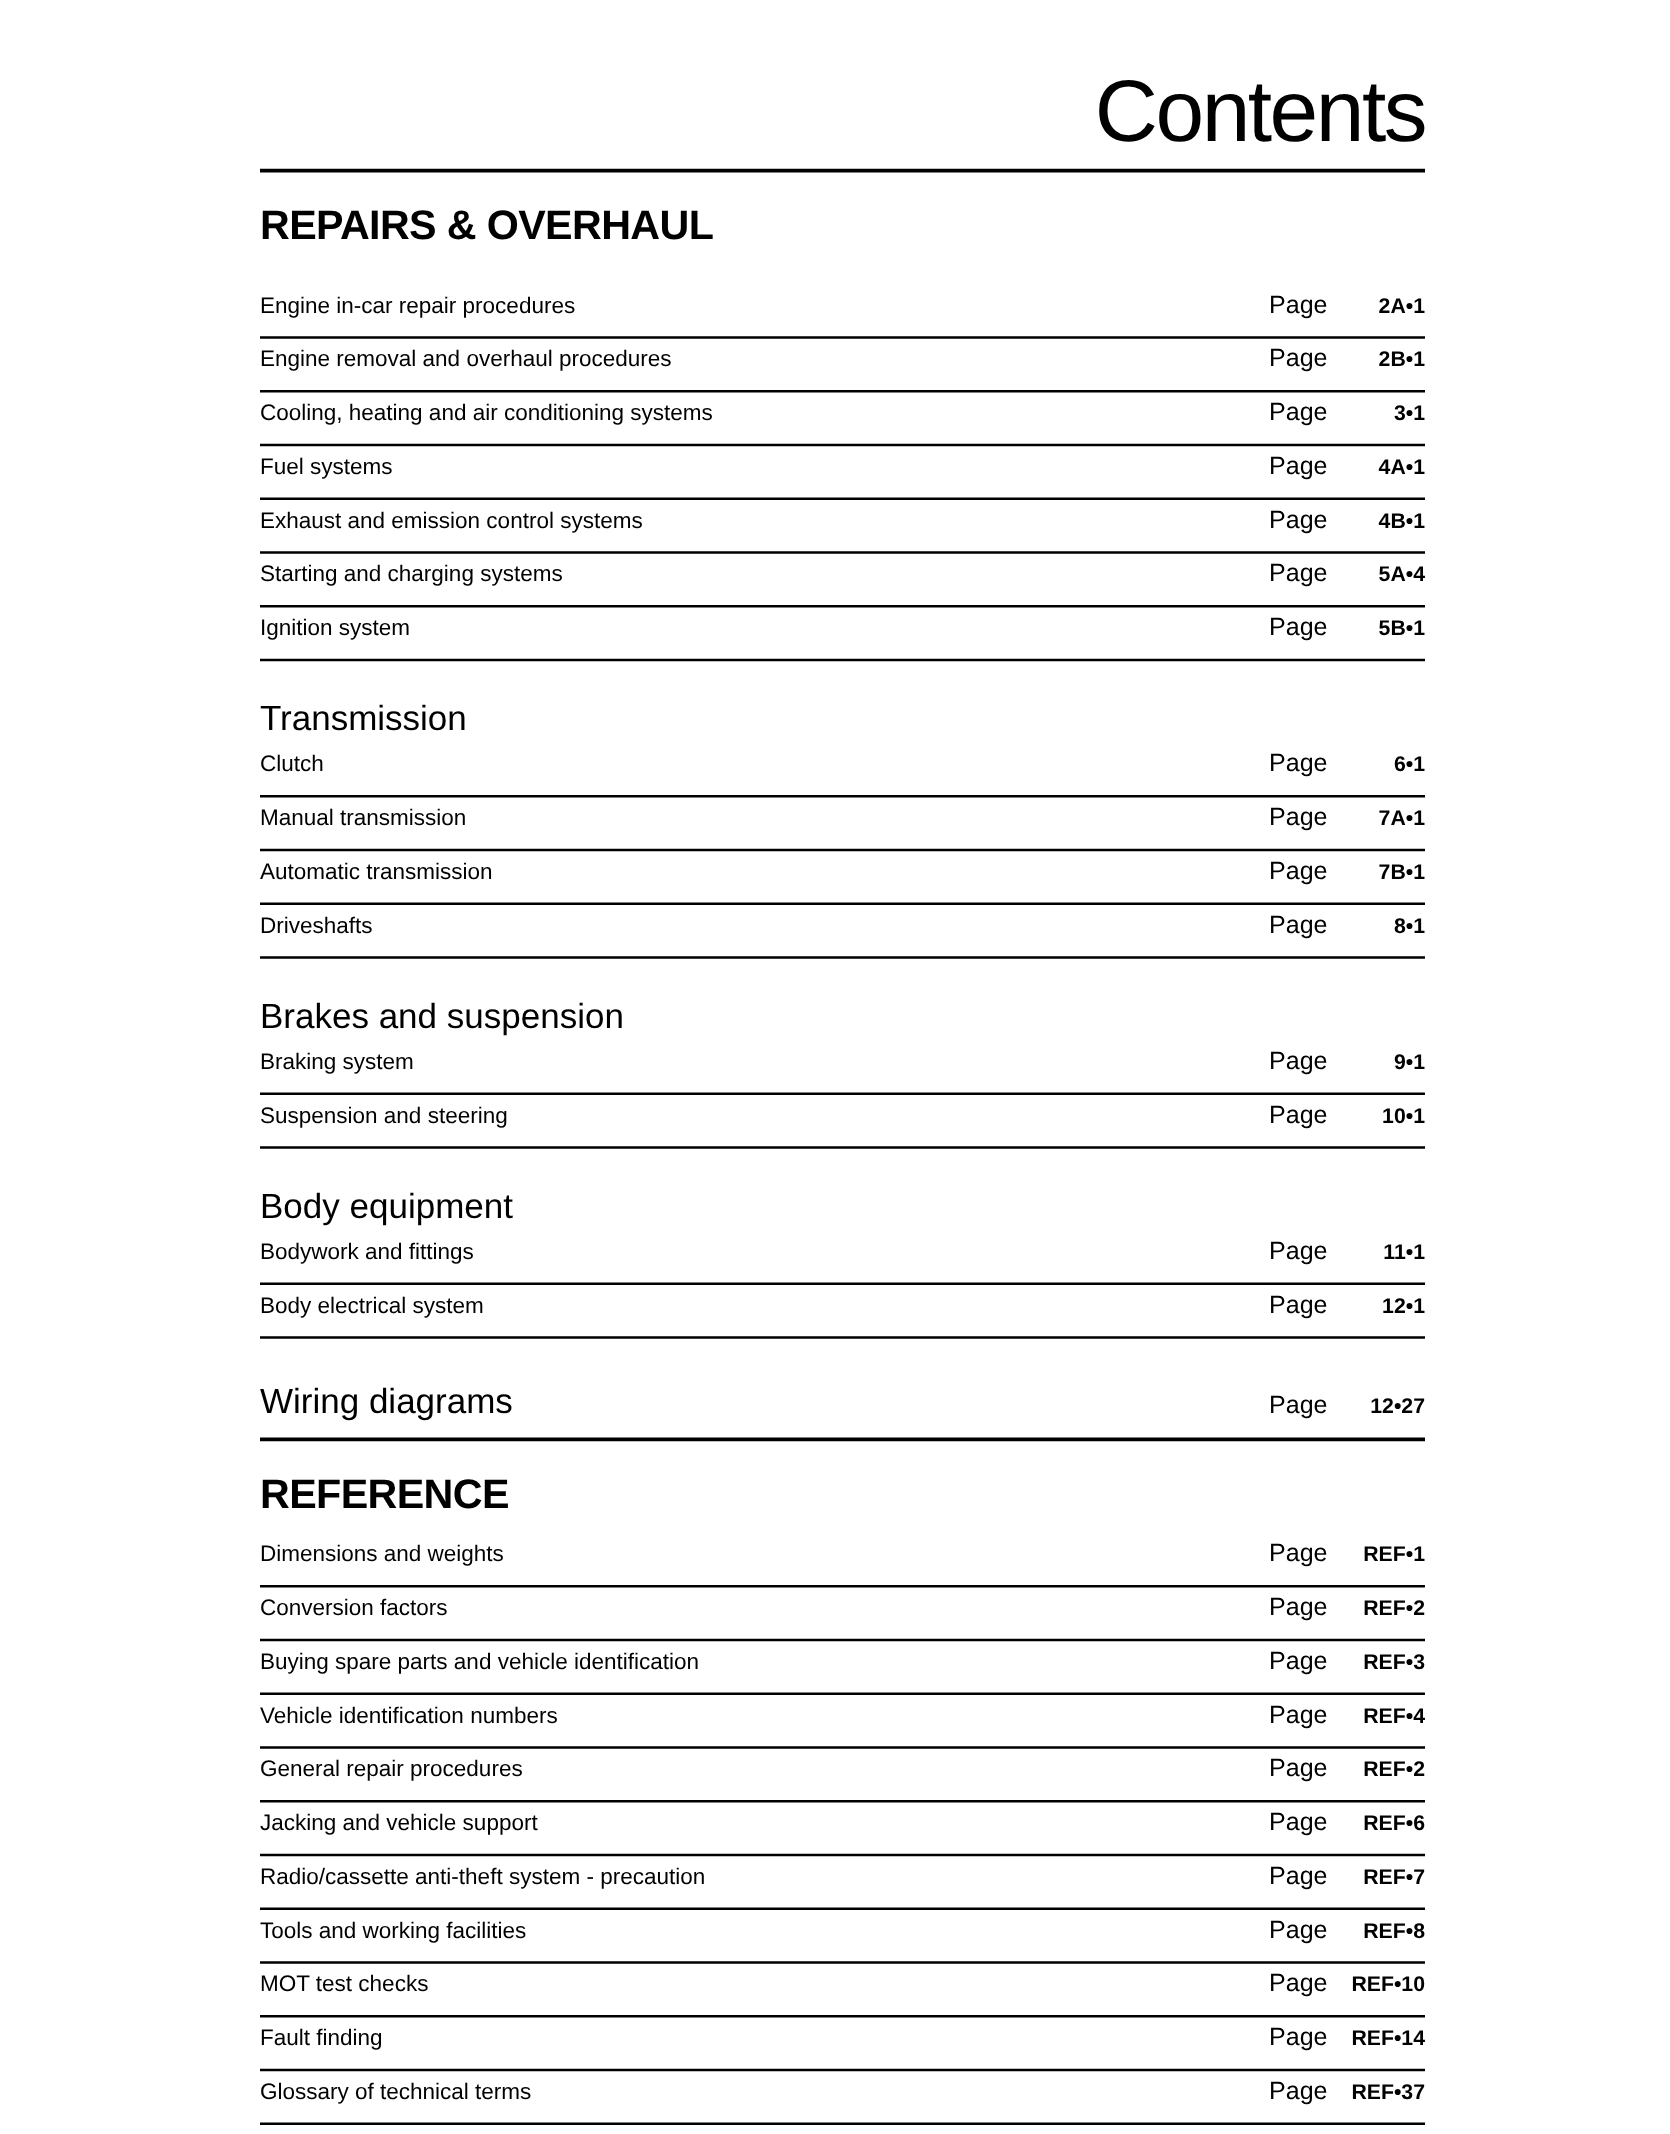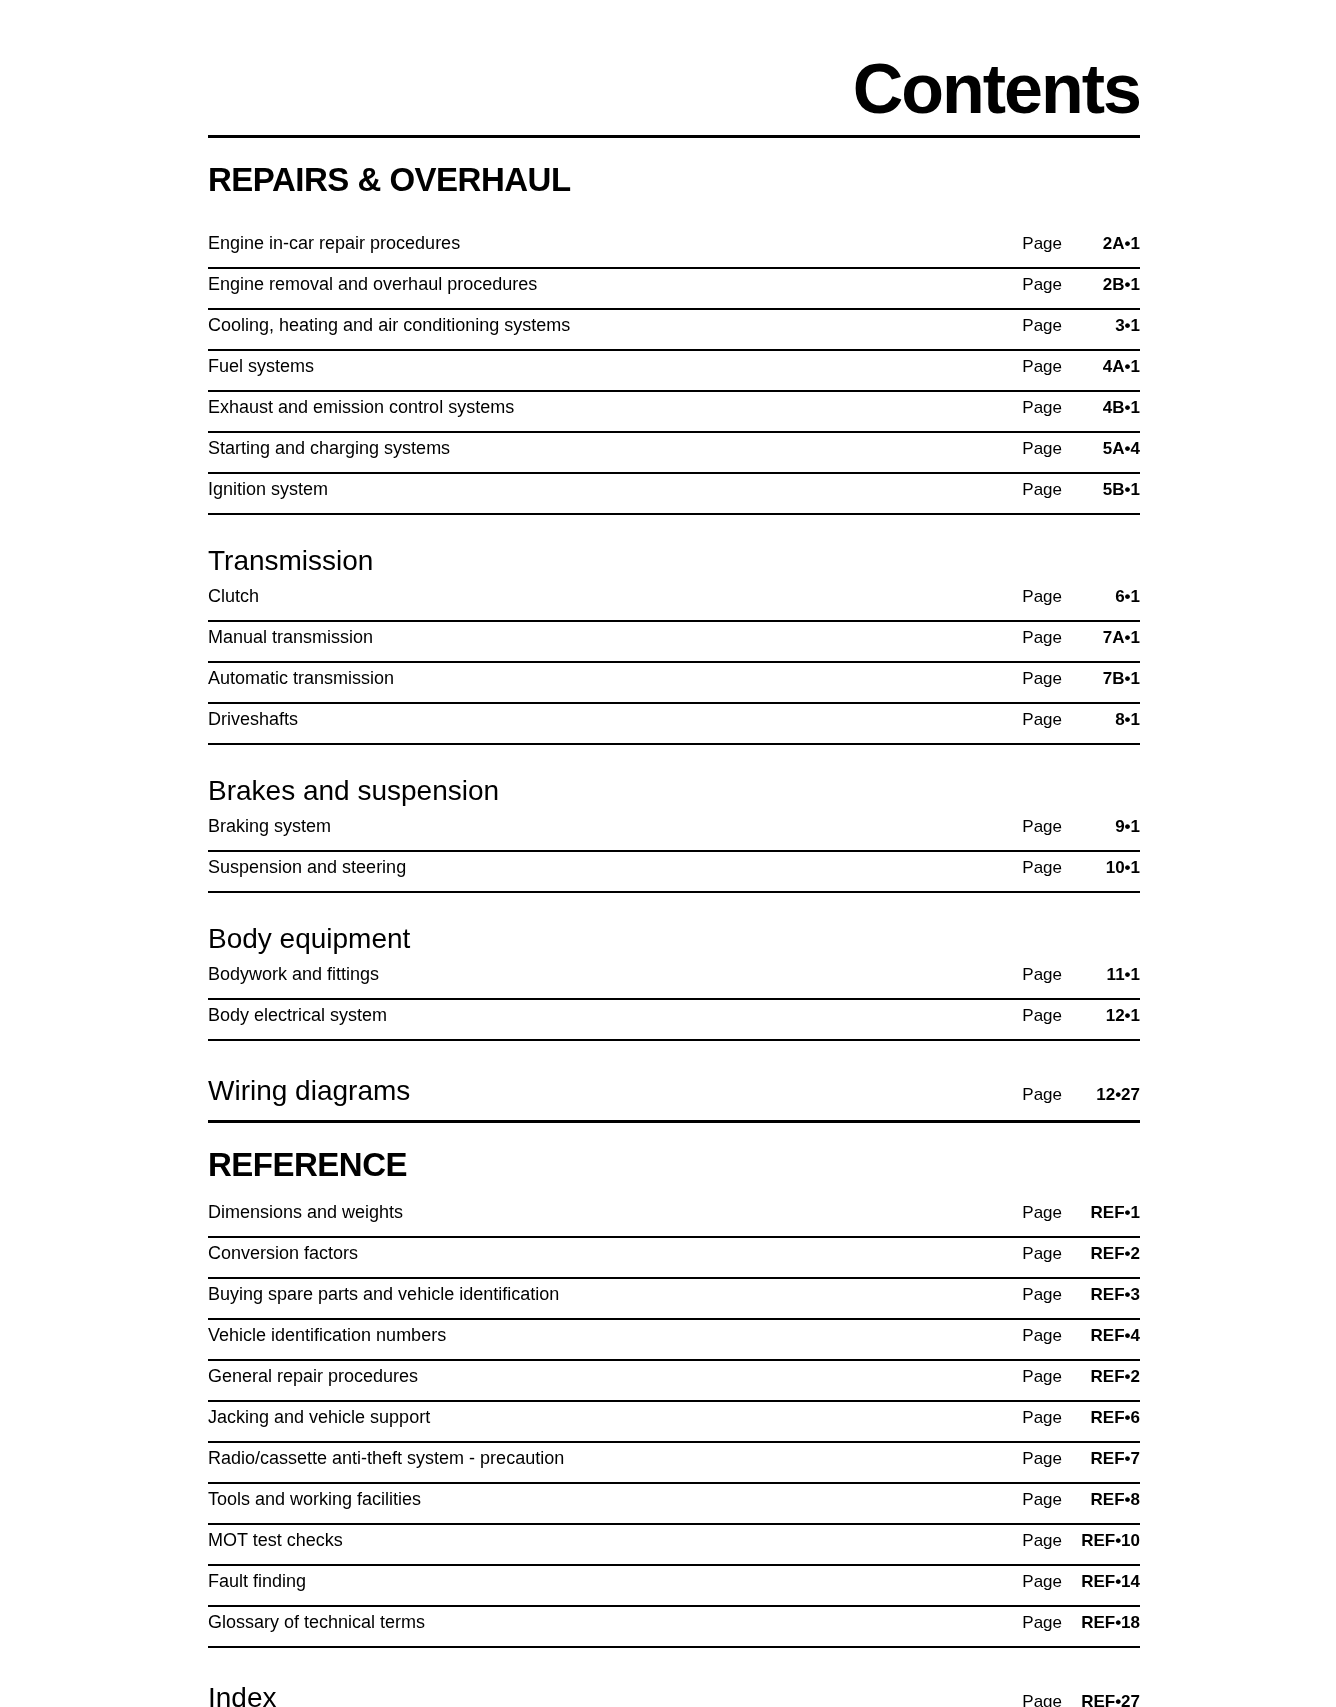--- a/index.html
+++ b/index.html
@@ -27,21 +27,21 @@
   
   .masthead {
     padding-top: 56px;
     padding-bottom: 12px;
     border-bottom: 3px solid #000;
     text-align: right;
   }
   .title {
     margin: 0;
     font-size: 70px;
-    font-weight: bold;
+    font-weight: normal;
     line-height: 0.95;
     letter-spacing: -2px;
   }
 
   
   .part-heading {
     margin: 24px 0 0 0;
     font-size: 33px;
     font-weight: bold;
     line-height: 1.1;
@@ -69,21 +69,21 @@
     font-size: 18px;
     line-height: 1.15;
   }
   .page-group {
     margin-left: auto;
     display: flex;
     align-items: baseline;
     gap: 12px;
     white-space: nowrap;
   }
-  .page-word { font-size: 17px; }
+  .page-word { font-size: 20px; }
   .page-num {
     font-size: 17px;
     font-weight: bold;
     min-width: 66px;
     text-align: right;
   }
 
   
   .single {
     margin-top: 34px;
@@ -301,21 +301,21 @@
             <span class="row-label">Fault finding</span>
             <span class="page-group">
               <span class="page-word">Page</span>
               <span class="page-num">REF•14</span>
             </span>
           </div>
           <div class="row">
             <span class="row-label">Glossary of technical terms</span>
             <span class="page-group">
               <span class="page-word">Page</span>
-              <span class="page-num">REF•18</span>
+              <span class="page-num">REF•37</span>
             </span>
           </div>
         </section>
         <div class="single">
           <span class="single-label">Index</span>
           <span class="page-group">
             <span class="page-word">Page</span>
             <span class="page-num">REF•27</span>
           </span>
         </div>

